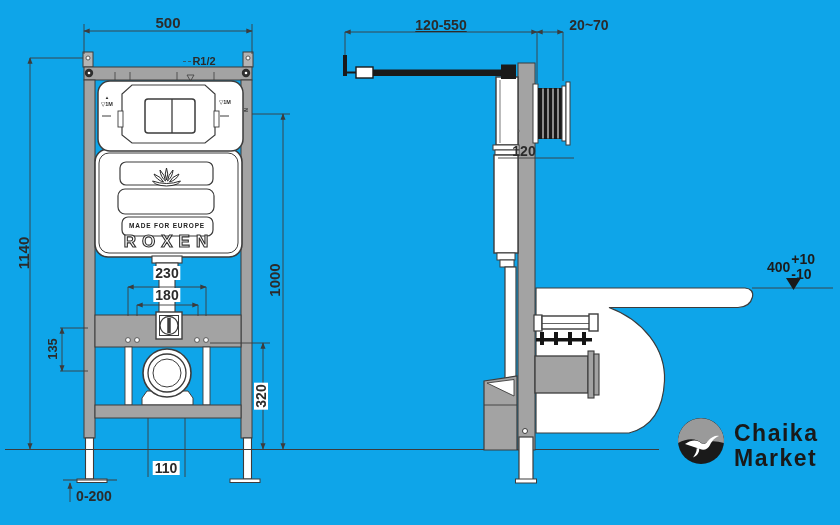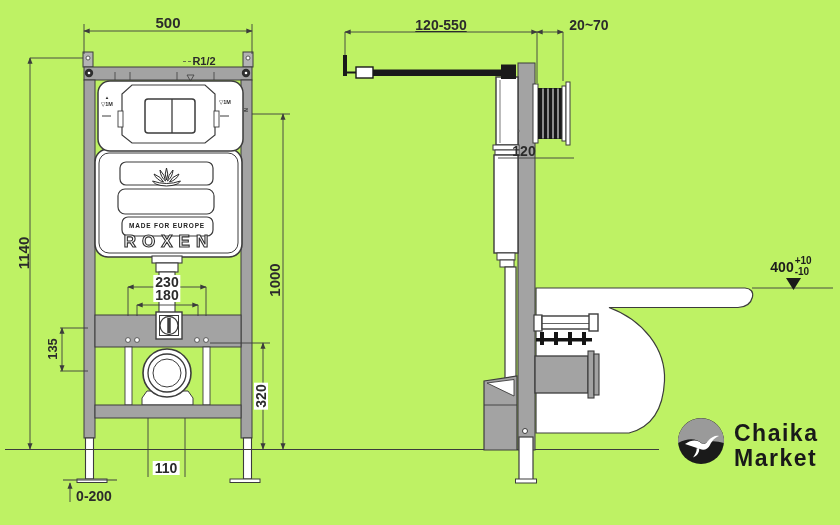--- a/index.html
+++ b/index.html
@@ -1,36 +1,36 @@
 <!DOCTYPE html>
 <html><head>
 <meta charset="utf-8">
 <style>
   html,body{margin:0;padding:0;background:#fff;}
-  #canvas{position:relative;width:840px;height:525px;background:#bef264;overflow:hidden;
+  #canvas{position:relative;width:840px;height:525px;background:#0ea5e9;overflow:hidden;
           font-family:"Liberation Sans","DejaVu Sans",sans-serif;}
   #drawing{position:absolute;left:0;top:0;}
   .lbl{position:absolute;font-weight:bold;color:#2b2b2b;white-space:nowrap;
        transform:translate(-50%,-50%);line-height:1;}
   .v{transform:translate(-50%,-50%) rotate(-90deg);}
   .bg{background:#fff;padding:0 2px;}
   .s15{font-size:15px;}
   .s14{font-size:14px;}
   .s13{font-size:13px;}
   .s8{font-size:11px;}
   .tiny{font-size:5.5px;letter-spacing:0;}
   .plate-mark{display:flex;flex-direction:column;align-items:center;gap:1px;}
   .plate-mark .tri{font-size:4.5px;line-height:1;}
   .roxen{font-size:17px;letter-spacing:6px;font-weight:700;color:#3a3a3a;margin-top:40px;
          -webkit-text-fill-color:#ffffff;-webkit-text-stroke:1.1px #303030;}
   .madefor{font-size:6.5px;letter-spacing:0.8px;color:#222;}
   .dim400{display:flex;align-items:center;gap:1px;}
   .dim400 .main{font-size:14px;font-weight:bold;color:#1c1c1c;}
   .dim400 .tols{display:flex;flex-direction:column;gap:1px;}
-  .dim400 .tols span{font-size:10px;font-weight:bold;color:#1c1c1c;line-height:1;}
+  .dim400 .tols span{font-size:14px;font-weight:bold;color:#1c1c1c;line-height:1;}
   .logo-line{position:absolute;transform:none;font-size:23px;font-weight:700;
              letter-spacing:1.5px;color:#191919;line-height:1.1;}
 </style>
 </head>
 <body>
 
 <div id="canvas">
 
 <svg id="drawing" width="840" height="525" viewBox="0 0 840 525">
   <defs>
@@ -248,21 +248,21 @@
     <circle r="23" fill="#1a1a1a"></circle>
     <path d="M-22.9,-2 A23,23 0 0 1 22.9,-2 L22.9,2 Q10,-2 2,3 Q-8,-6 -22.9,2 Z" fill="#9a9a9a"></path>
     <path d="M-16,3 C-9,-2 -3,-1 0,2 C2,4 5,3 7,0 C10,-4 15,-6 18,-5 C13,-3 11,0 9,4 C7,8 3,10 -1,8 C-6,6 -11,5 -16,3 Z" fill="#ffffff"></path>
     <path d="M-2,7 C-1,11 -4,15 -8,16.5 C-5,12 -4,9.5 -4.5,7.5 Z" fill="#ffffff"></path>
   </g>
 </svg>
 
 <div class="lbl s15" style="left:168px;top:22px;">500</div>
 <div class="lbl v s15" style="left:23px;top:253px;">1140</div>
 <div class="lbl v s13" style="left:52px;top:349px;">135</div>
-<div class="lbl s14 bg" style="left:167px;top:282px;">230</div>
+<div class="lbl s14 bg" style="left:167px;top:273px;">230</div>
 <div class="lbl s14 bg" style="left:167px;top:295px;">180</div>
 <div class="lbl v s15" style="left:274px;top:280px;">1000</div>
 <div class="lbl v s14 bg" style="left:261px;top:396px;">320</div>
 <div class="lbl s14 bg" style="left:166px;top:468px;">110</div>
 <div class="lbl s14" style="left:94px;top:496px;">0-200</div>
 <div class="lbl s8" style="left:204px;top:61px;">R1/2</div>
 
 <div class="lbl plate-mark" style="left:107px;top:101px;">
   <span class="tri">▲</span>
   <span class="tiny">▽1M</span>

